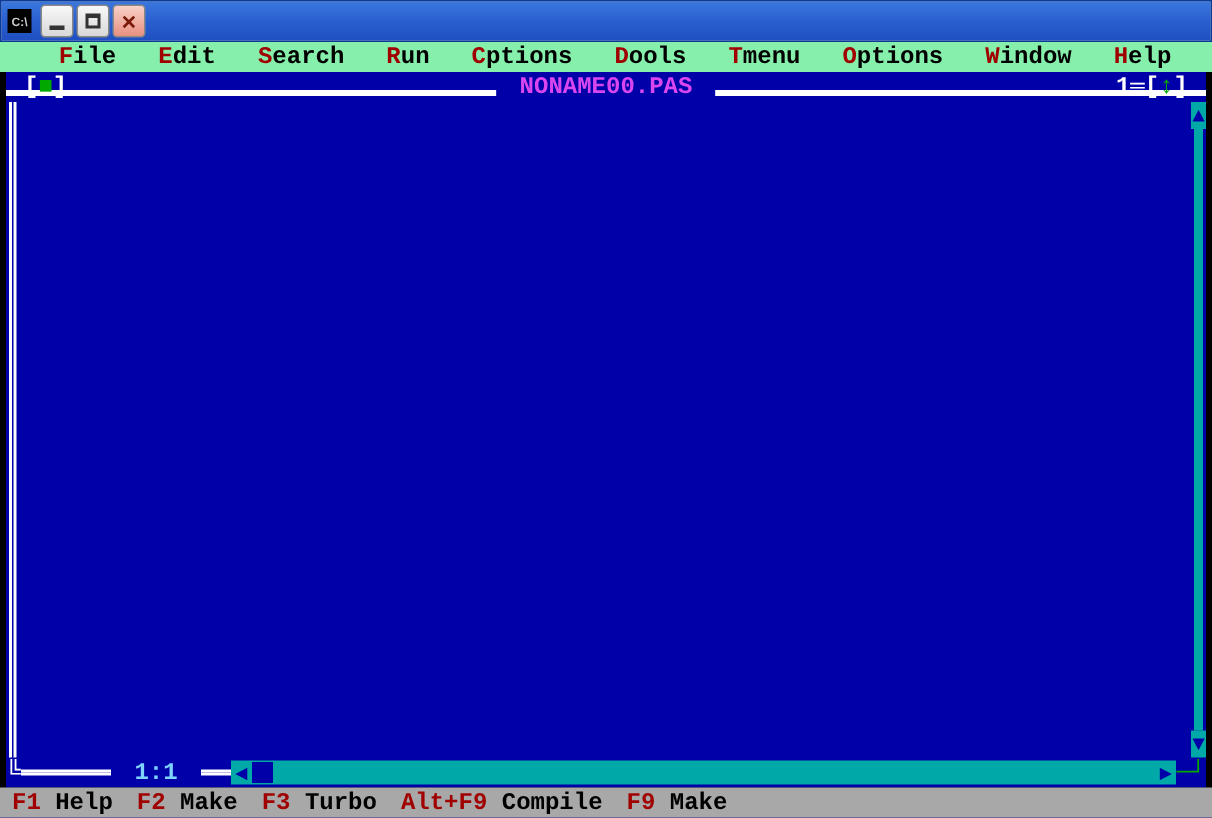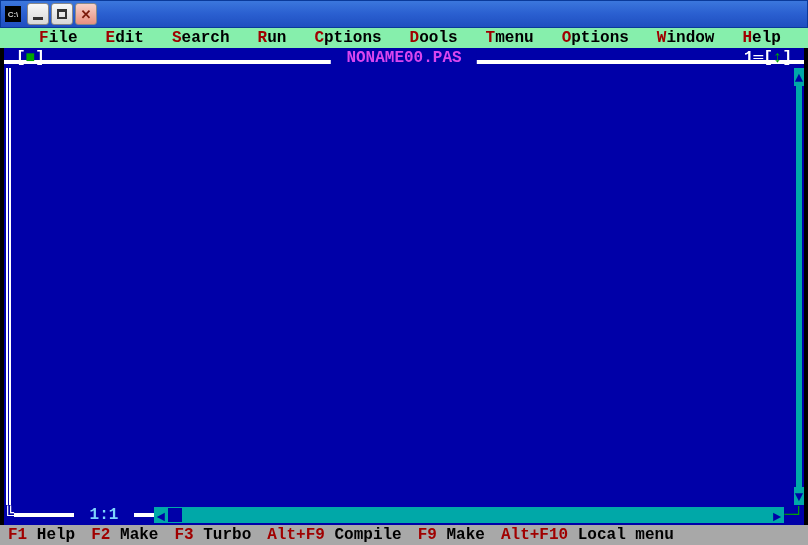--- a/index.html
+++ b/index.html
@@ -295,16 +295,15 @@
       <div class="resize-corner">─┘</div>
     </div>
   </div>
 
   <div class="statusbar">
     <div class="status-item"><span class="status-key">F1</span> <span>Help</span></div>
     <div class="status-item"><span class="status-key">F2</span> <span>Make</span></div>
     <div class="status-item"><span class="status-key">F3</span> <span>Turbo</span></div>
     <div class="status-item"><span class="status-key">Alt+F9</span> <span>Compile</span></div>
     <div class="status-item"><span class="status-key">F9</span> <span>Make</span></div>
-    <div class="status-item"><span class="status-key">Alt+F10</span> <span>Local menu</span></div>
   </div>
 
 </div>
 
 </body></html>

